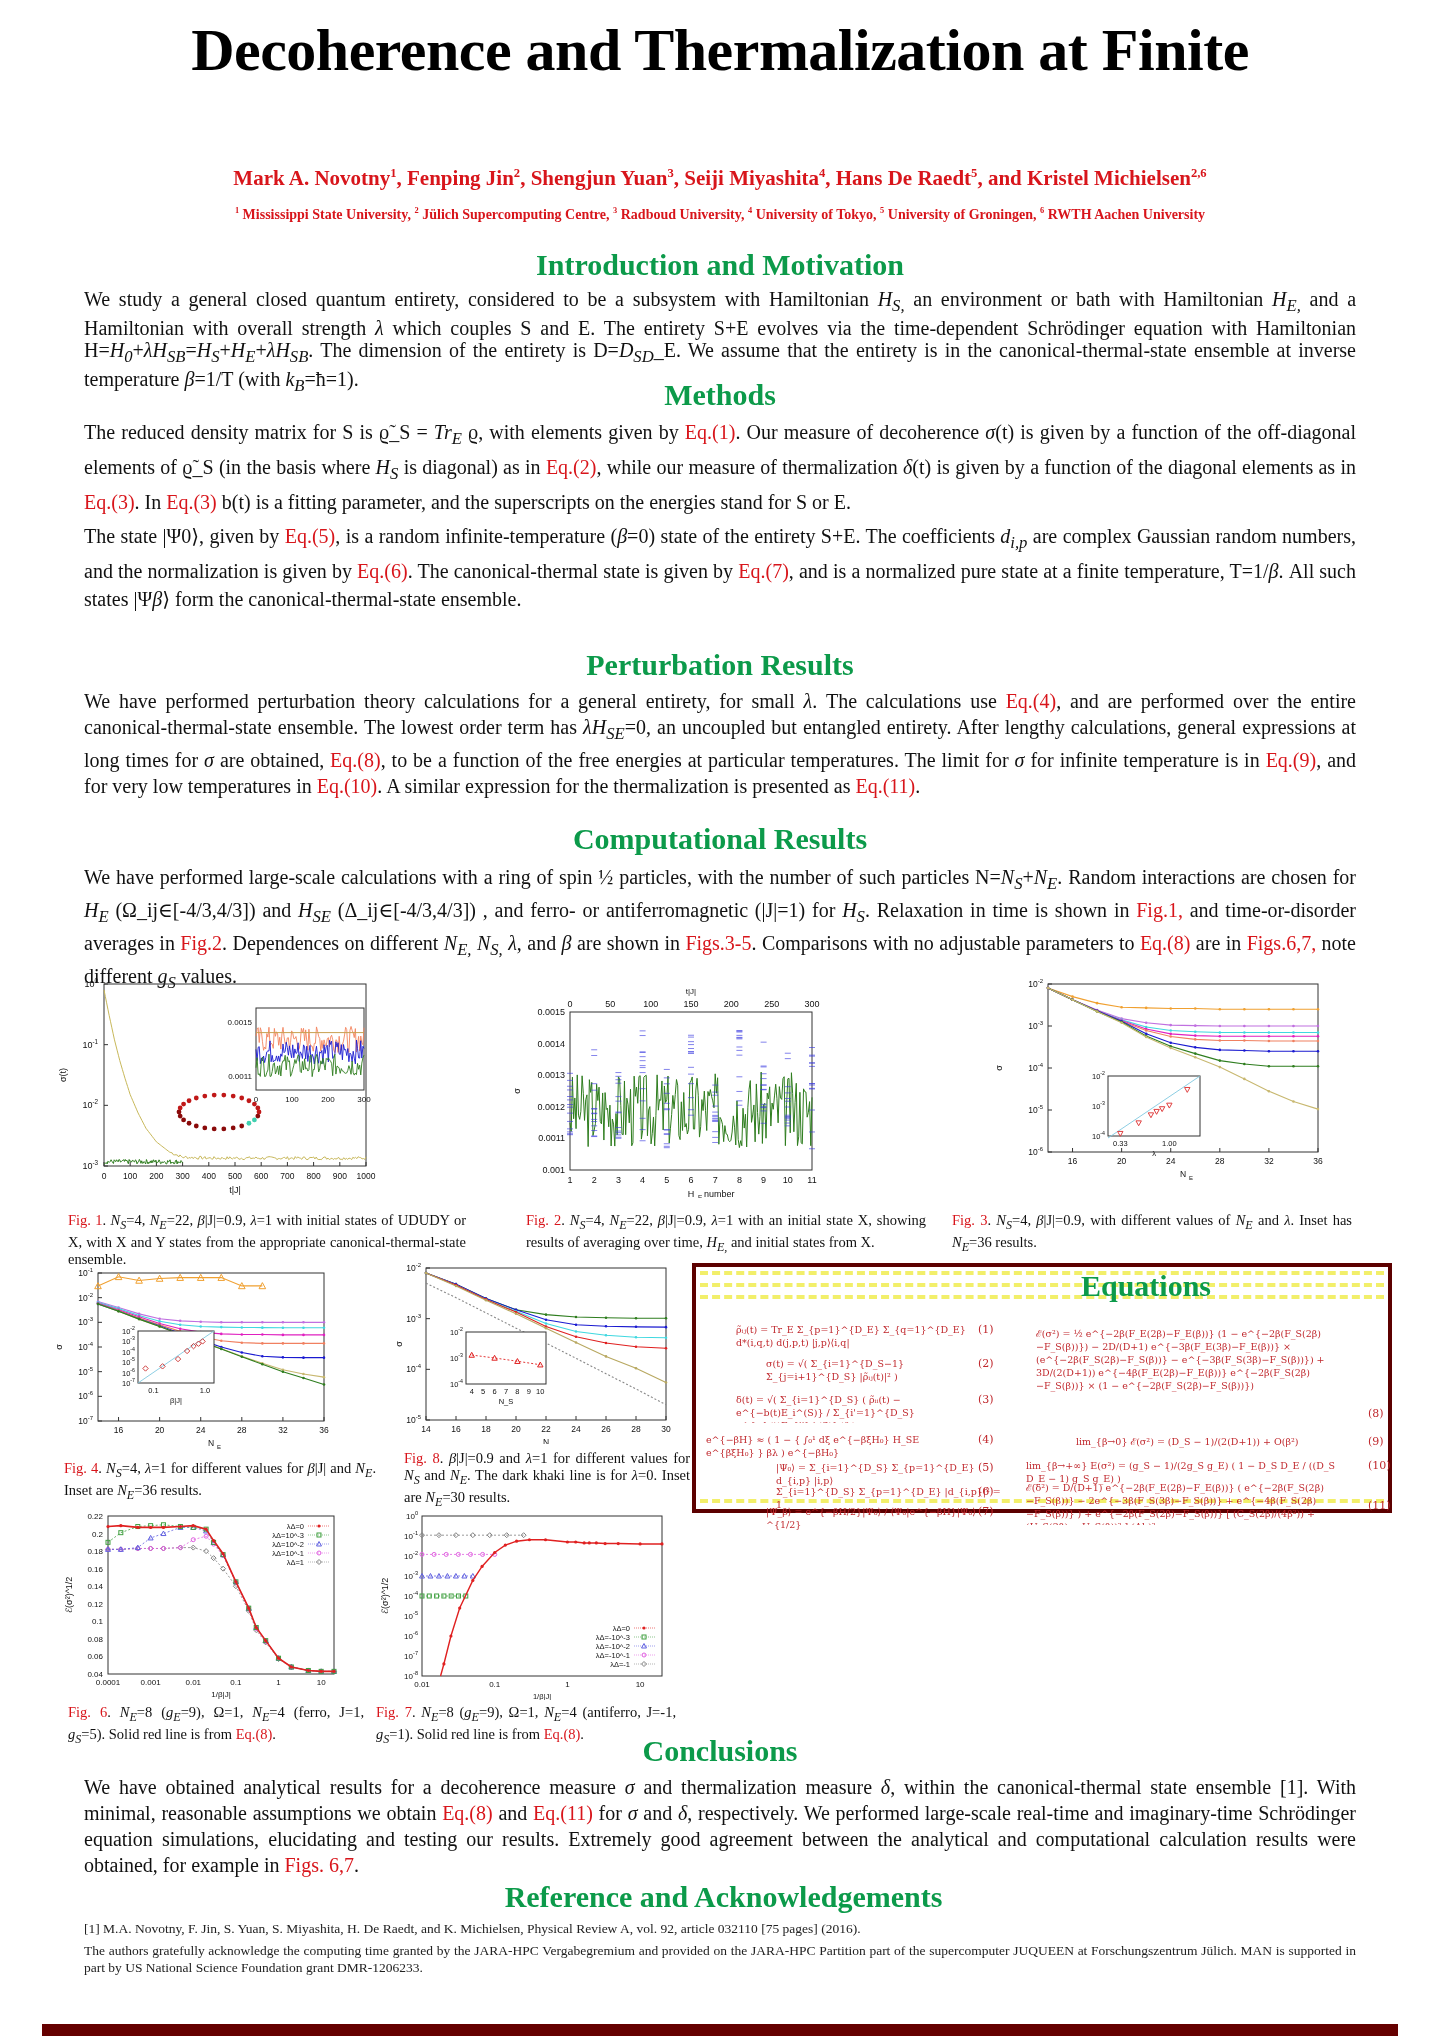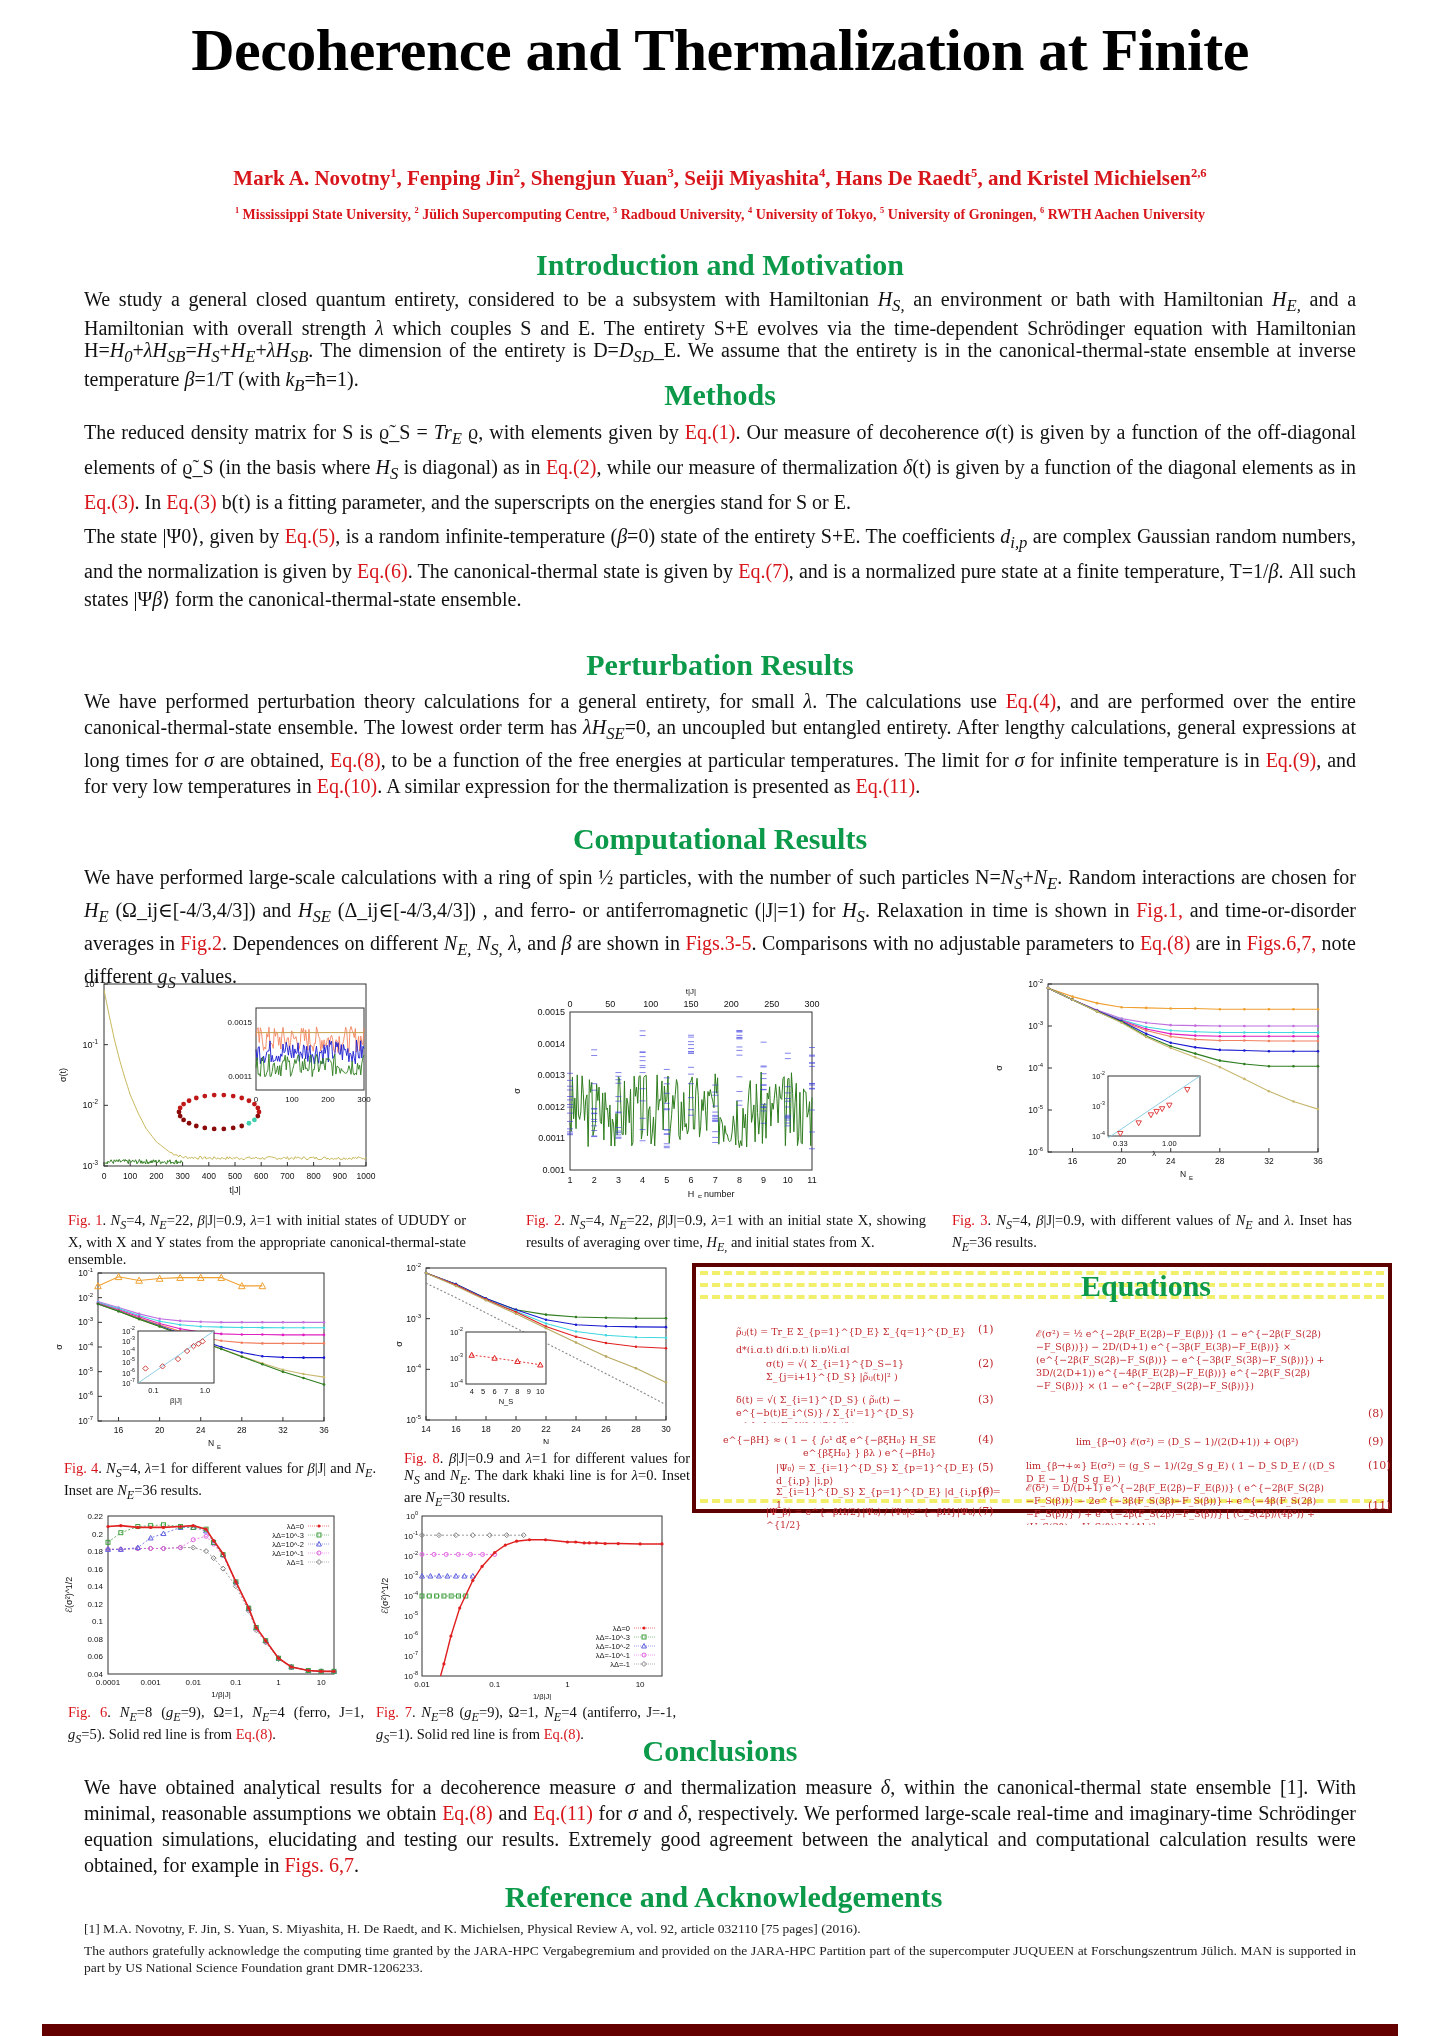--- a/index.html
+++ b/index.html
@@ -964,27 +964,27 @@
   <span class="red">Fig. 7</span><span>. <i>N<sub>E</sub></i>=8 (<i>g<sub>E</sub></i>=9), Ω=1, <i>N<sub>E</sub></i>=4 (antiferro, J=-1, <i>g<sub>S</sub></i>=1). Solid red line is from </span><span class="red">Eq.(8)</span><span>.</span>
 </div>
 
 <div class="abs eq-box">
   <div class="eq-dots" style="top:4px;"></div>
   <div class="eq-dots" style="top:16px;"></div>
   <div class="eq-dots" style="top:28px;"></div>
   <div class="eq-dots" style="bottom:6px;"></div>
   <div class="eq-title">Equations</div>
   <div id="eq-container">
-      <div class="eq" style="left: 40px; top: 56px; max-width: 230px; white-space: normal; line-height: 18px; font-size: 9.5px; max-height: 30px; overflow: hidden;">ρ̃ᵢⱼ(t) = Tr_E Σ_{p=1}^{D_E} Σ_{q=1}^{D_E} d*(i,q,t) d(j,p,t) |j,p⟩⟨i,q|</div>
+      <div class="eq" style="left: 40px; top: 56px; max-width: 230px; white-space: normal; line-height: 13px; font-size: 9.5px; max-height: 30px; overflow: hidden;">ρ̃ᵢⱼ(t) = Tr_E Σ_{p=1}^{D_E} Σ_{q=1}^{D_E} d*(i,q,t) d(j,p,t) |j,p⟩⟨i,q|</div>
       <div class="eqn" style="left: 282px; top: 56px;">(1)</div>
       <div class="eq" style="left: 70px; top: 90px; max-width: 230px; white-space: normal; line-height: 13px; font-size: 9.5px; max-height: 30px; overflow: hidden;">σ(t) = √( Σ_{i=1}^{D_S−1} Σ_{j=i+1}^{D_S} |ρ̃ᵢⱼ(t)|² )</div>
       <div class="eqn" style="left: 282px; top: 90px;">(2)</div>
       <div class="eq" style="left: 40px; top: 126px; max-width: 230px; white-space: normal; line-height: 13px; font-size: 9.5px; max-height: 30px; overflow: hidden;">δ(t) = √( Σ_{i=1}^{D_S} ( ρ̃ᵢᵢ(t) − e^{−b(t)E_i^(S)} / Σ_{i'=1}^{D_S} e^{−b(t)E_{i'}^(S)} )² )</div>
       <div class="eqn" style="left: 282px; top: 126px;">(3)</div>
-      <div class="eq" style="left: 10px; top: 166px; max-width: 230px; white-space: normal; line-height: 13px; font-size: 9.5px; max-height: 30px; overflow: hidden; text-align: right;">e^{−βH} ≈ ( 1 − { ∫₀¹ dξ e^{−βξH₀} H_SE e^{βξH₀} } βλ ) e^{−βH₀}</div>
+      <div class="eq" style="left: 10px; top: 166px; max-width: 230px; white-space: normal; line-height: 13px; font-size: 9.5px; max-height: 30px; overflow: hidden;">e^{−βH} ≈ ( 1 − { ∫₀¹ dξ e^{−βξH₀} H_SE e^{βξH₀} } βλ ) e^{−βH₀}</div>
       <div class="eqn" style="left: 282px; top: 166px;">(4)</div>
       <div class="eq" style="left: 80px; top: 194px; max-width: 230px; white-space: normal; line-height: 13px; font-size: 9.5px; max-height: 30px; overflow: hidden;">|Ψ₀⟩ = Σ_{i=1}^{D_S} Σ_{p=1}^{D_E} d_{i,p} |i,p⟩</div>
       <div class="eqn" style="left: 282px; top: 194px;">(5)</div>
       <div class="eq" style="left: 80px; top: 218px; max-width: 230px; white-space: normal; line-height: 13px; font-size: 9.5px; max-height: 30px; overflow: hidden;">Σ_{i=1}^{D_S} Σ_{p=1}^{D_E} |d_{i,p}|² = 1</div>
       <div class="eqn" style="left: 282px; top: 218px;">(6)</div>
       <div class="eq" style="left: 70px; top: 238px; max-width: 230px; white-space: normal; line-height: 13px; font-size: 9.5px; max-height: 30px; overflow: hidden;">|Ψ_β⟩ = e^{−βH/2}|Ψ₀⟩ / ⟨Ψ₀|e^{−βH}|Ψ₀⟩^{1/2}</div>
       <div class="eqn" style="left: 282px; top: 238px;">(7)</div>
       <div class="eq" style="left: 340px; top: 60px; max-width: 320px; white-space: normal; line-height: 13px; font-size: 9.5px; max-height: 100px; overflow: hidden;">ℰ(σ²) = ½ e^{−2β(F_E(2β)−F_E(β))} (1 − e^{−2β(F_S(2β)−F_S(β))}) − 2D/(D+1) e^{−3β(F_E(3β)−F_E(β))} × (e^{−2β(F_S(2β)−F_S(β))} − e^{−3β(F_S(3β)−F_S(β))}) + 3D/(2(D+1)) e^{−4β(F_E(2β)−F_E(β))} e^{−2β(F_S(2β)−F_S(β))} × (1 − e^{−2β(F_S(2β)−F_S(β))})</div>
       <div class="eqn" style="left: 672px; top: 140px;">(8)</div>
       <div class="eq" style="left: 380px; top: 168px; max-width: 320px; white-space: normal; line-height: 13px; font-size: 9.5px; max-height: 30px; overflow: hidden;">lim_{β→0} ℰ(σ²) = (D_S − 1)/(2(D+1)) + O(β²)</div>

